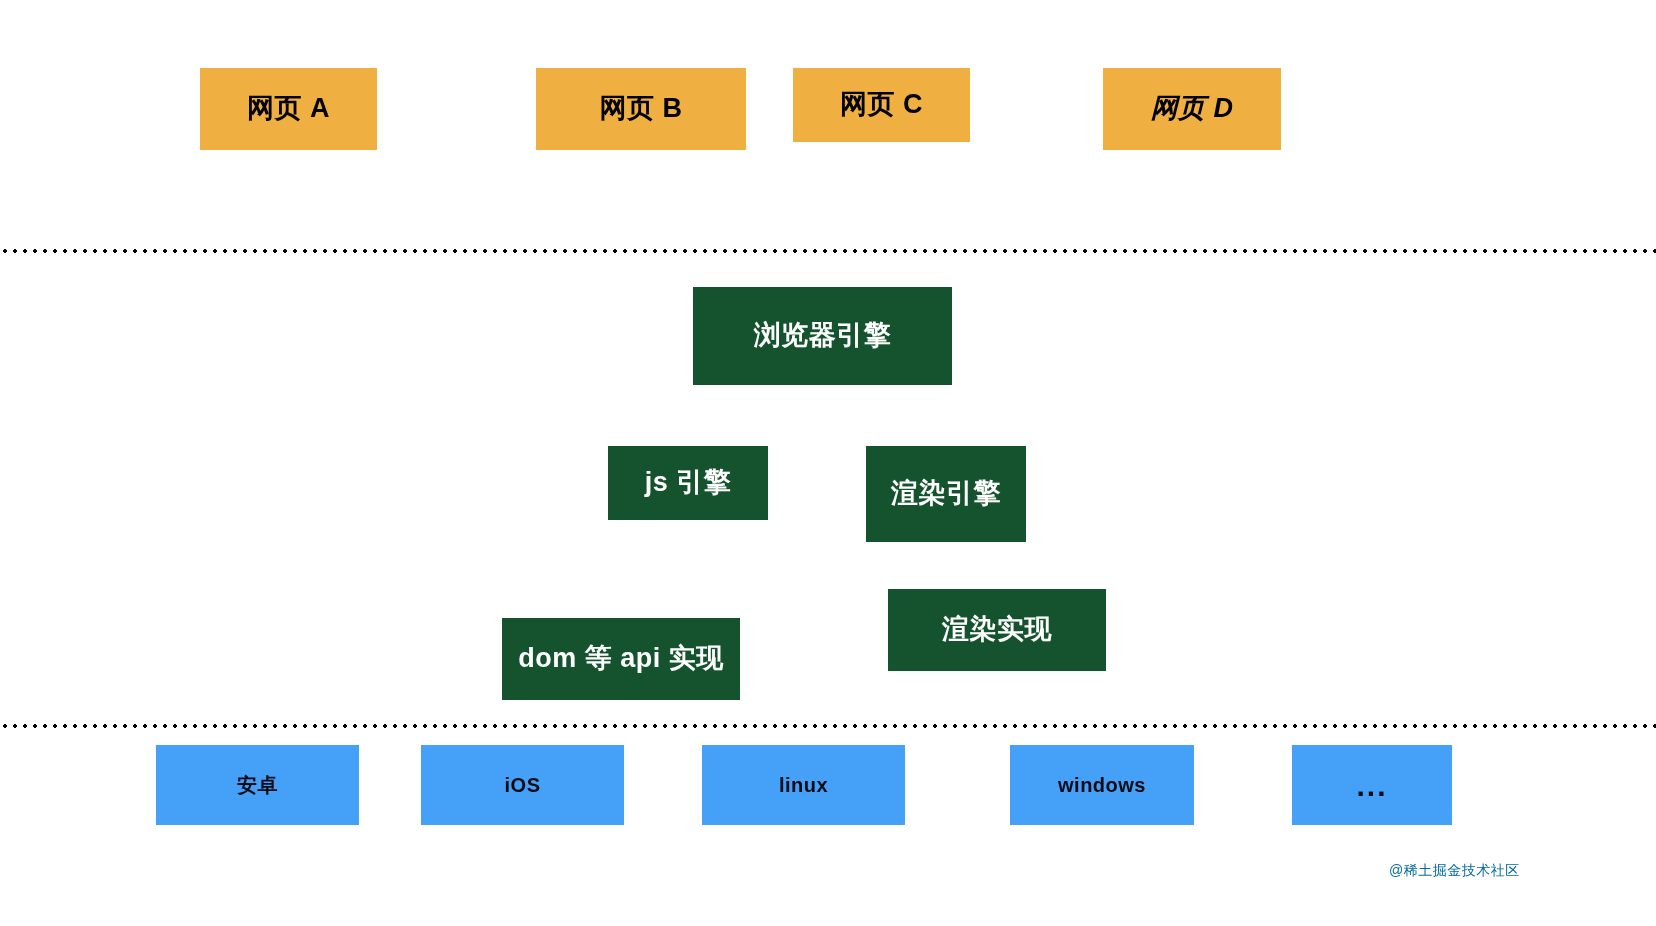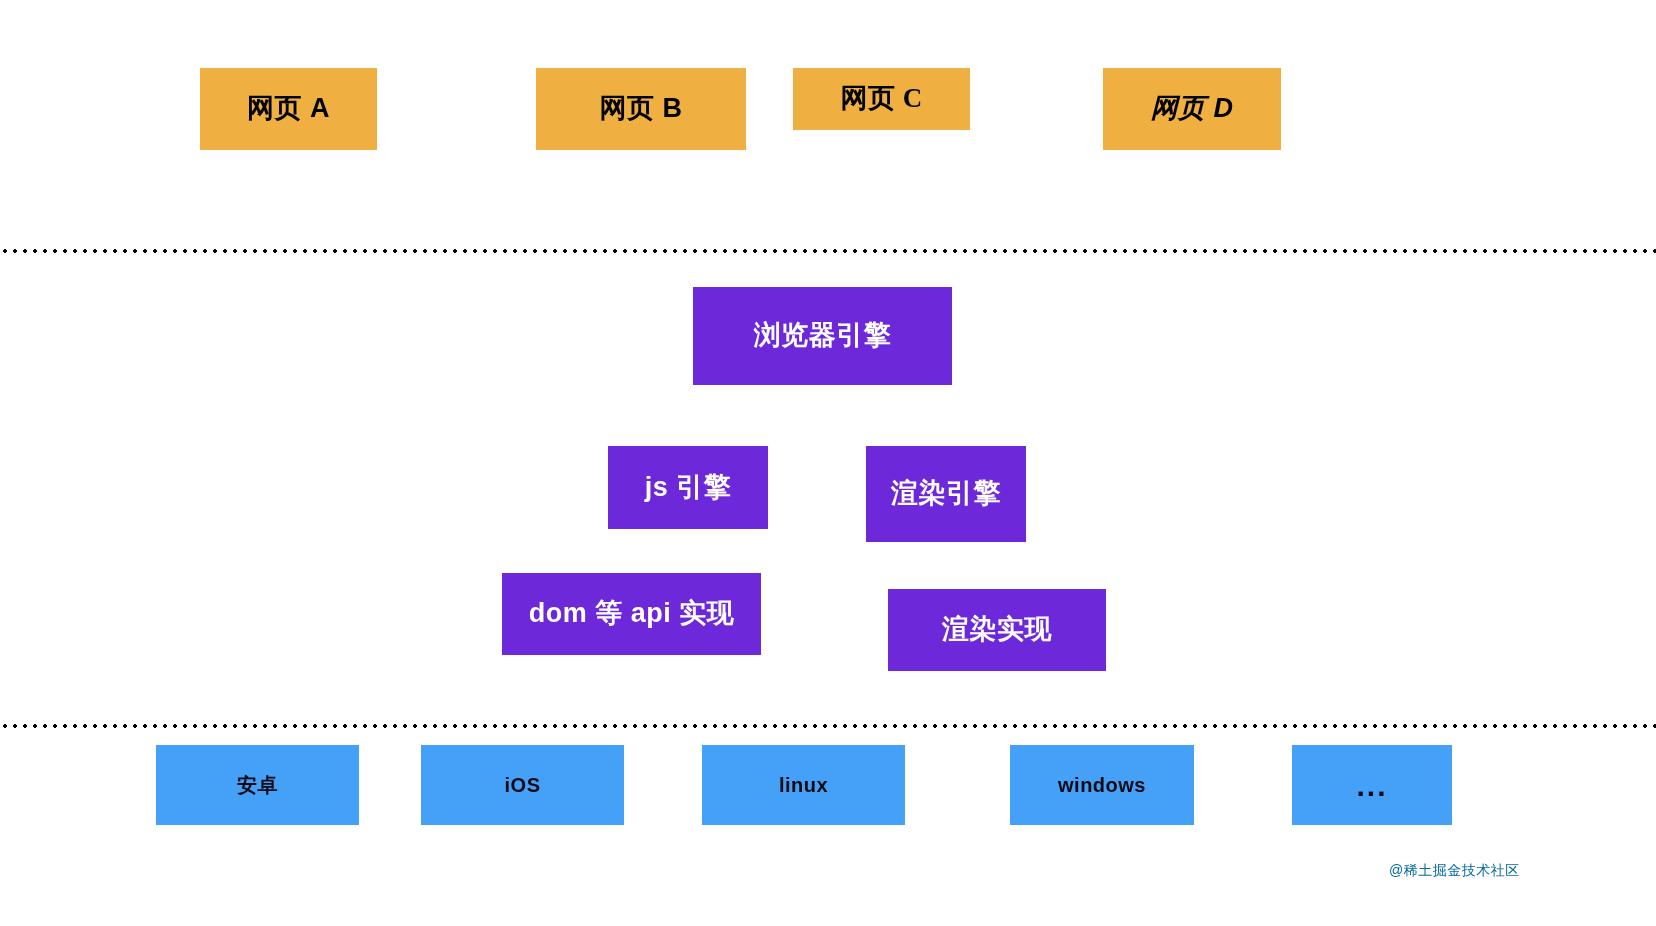--- a/index.html
+++ b/index.html
@@ -32,21 +32,21 @@
     line-height: 1.1;
     letter-spacing: 0.5px;
   }
   .box-web {
     background: #EFAF41;
     color: #000000;
     font-size: 27px;
     font-weight: 700;
   }
   .box-engine {
-    background: #6d28d9;
+    background: #14532d;
     color: #ffffff;
     font-size: 27px;
     font-weight: 700;
   }
   .box-os {
     background: #45A0F7;
     color: #0a0a14;
     font-size: 20px;
     font-weight: 700;
   }
@@ -75,31 +75,31 @@
   }
 </style>
 </head>
 <body>
 
 <div id="canvas">
 
   <div class="layer">
     <div class="box box-web" style="left:200px; top:68px; width:177px; height:82px;">网页 A</div>
     <div class="box box-web" style="left:502px; top:68px; width:210px; height:82px;margin-left:34px;">网页 B</div>
-    <div class="box box-web" style="left:793px; top:68px; width:177px; height:62px;font-family:Liberation Serif, serif;">网页 C</div>
+    <div class="box box-web" style="left:793px; top:68px; width:177px; height:74px;">网页 C</div>
     <div class="box box-web" style="left:1103px; top:68px; width:178px; height:82px;font-style:italic;">网页 D</div>
   </div>
 
   <div class="divider" style="top:249px;"></div>
 
   <div class="layer">
     <div class="box box-engine" style="left:693px; top:287px; width:259px; height:98px;">浏览器引擎</div>
-    <div class="box box-engine" style="left:608px; top:446px; width:160px; height:83px;">js 引擎</div>
+    <div class="box box-engine" style="left:608px; top:446px; width:160px; height:74px;">js 引擎</div>
     <div class="box box-engine" style="left:866px; top:446px; width:160px; height:96px;">渲染引擎</div>
-    <div class="box box-engine" style="left:502px; top:573px; width:259px; height:82px;">dom 等 api 实现</div>
+    <div class="box box-engine" style="left:502px; top:618px; width:238px; height:82px;">dom 等 api 实现</div>
     <div class="box box-engine" style="left:888px; top:589px; width:218px; height:82px;">渲染实现</div>
   </div>
 
   <div class="divider" style="top:724px;"></div>
 
   <div class="layer">
     <div class="box box-os" style="left:156px; top:745px; width:203px; height:80px;">安卓</div>
     <div class="box box-os" style="left:421px; top:745px; width:203px; height:80px;">iOS</div>
     <div class="box box-os" style="left:702px; top:745px; width:203px; height:80px;">linux</div>
     <div class="box box-os" style="left:1010px; top:745px; width:184px; height:80px;">windows</div>

